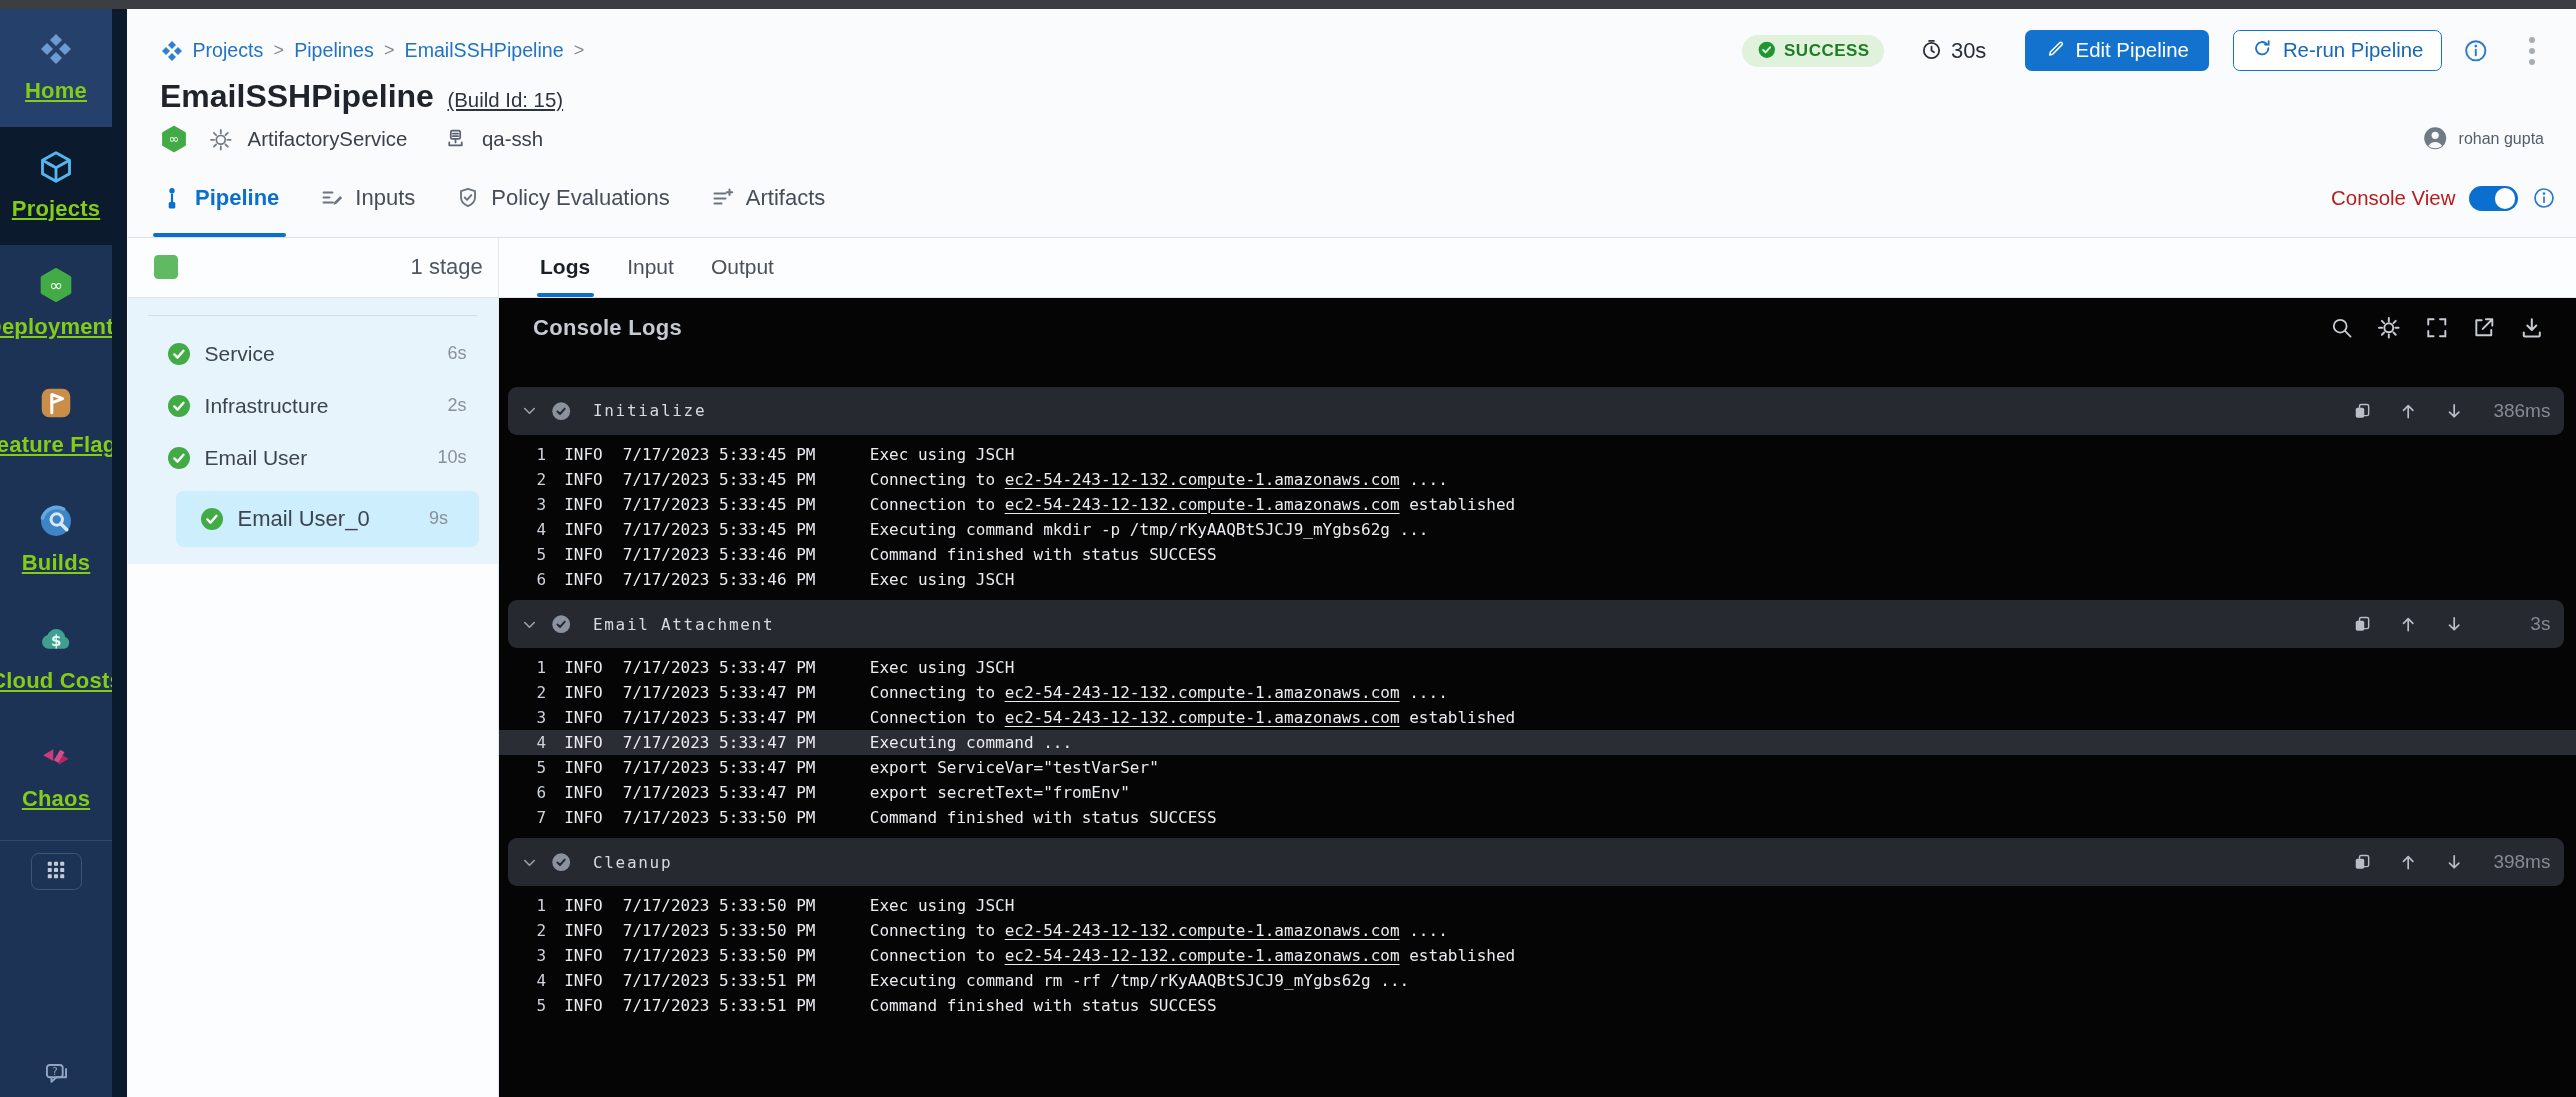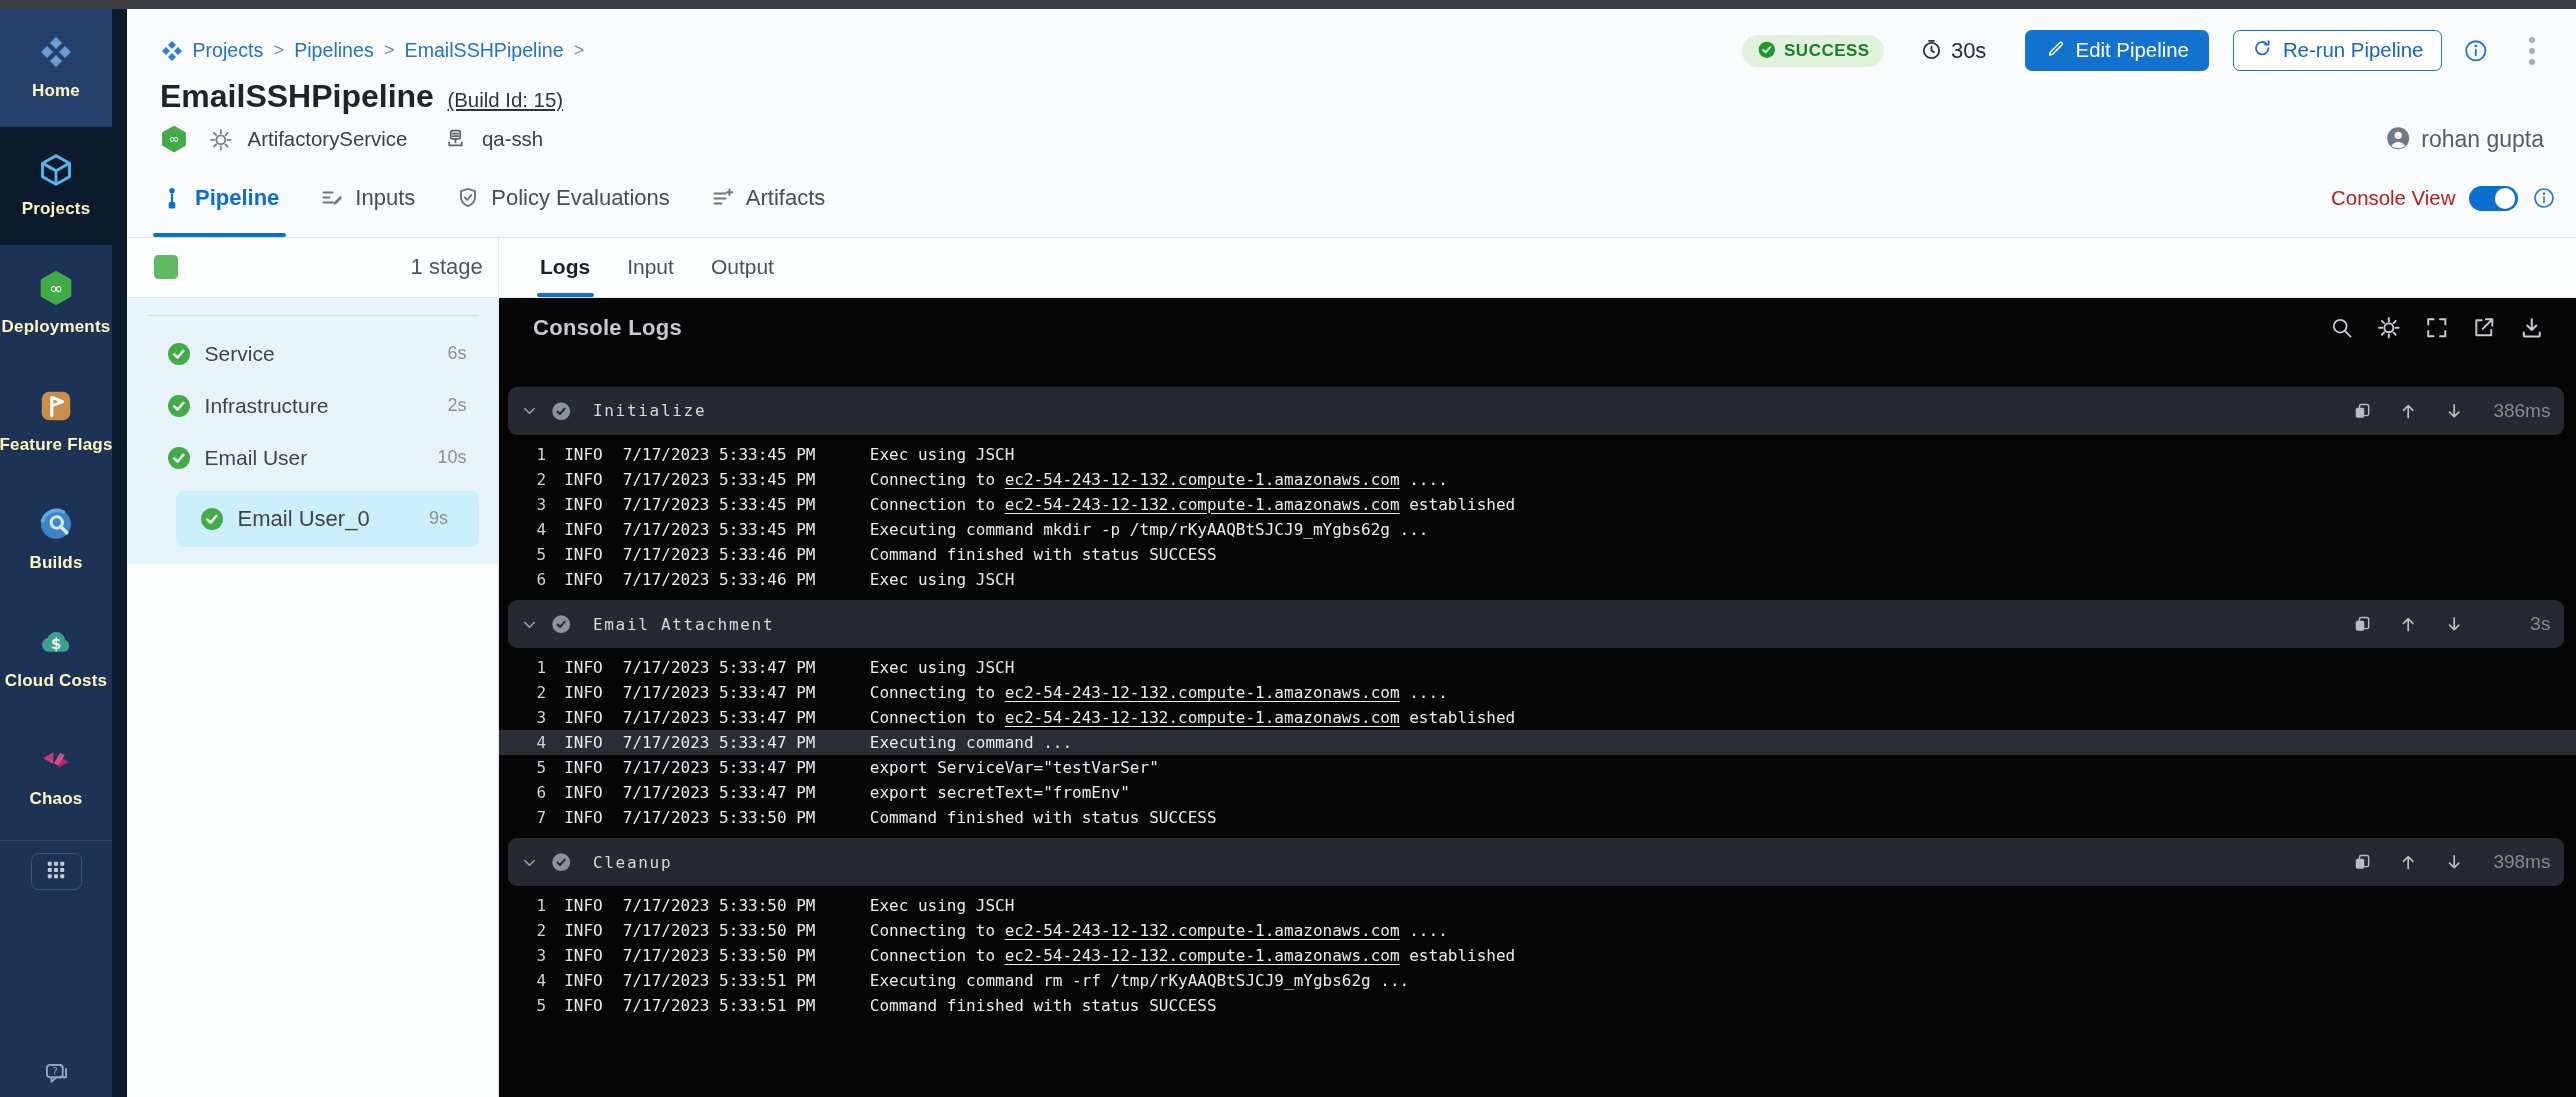--- a/index.html
+++ b/index.html
@@ -9,21 +9,21 @@
 
   
   .topstrip { position:absolute; top:0; left:0; width:2576px; height:8.5px; background:#3d3e41; z-index:30; }
 
   
   .sidebar { position:absolute; top:8.5px; left:0; width:112px; bottom:0; background:#1d3356; overflow:hidden; z-index:20; }
   .side-rail { position:absolute; top:8.5px; left:112px; width:15.3px; bottom:0; background:#0c1a2e; z-index:20; }
   .nav-item { height:118px; display:flex; flex-direction:column; align-items:center; justify-content:center; gap:10.2px; cursor:pointer; }
   .nav-item .nv-icon { width:36px; height:36px; display:flex; align-items:center; justify-content:center; }
   .nav-item .nv-icon svg { width:36px; height:36px; }
-  .nav-item .nv-label { font-size:17px; font-weight:700; color:#fef9c3; letter-spacing:0.2px; white-space:nowrap; }
+  .nav-item .nv-label { font-size:22px; font-weight:700; color:#84cc16; letter-spacing:0.2px; white-space:nowrap;text-decoration:underline; }
   .nav-item.state-home { background:#24406b; }
   .nav-item.state-selected { background:#0c1a2e; }
   .side-sep { border-top:0.9px solid #32496b; margin-top:5.1px; }
   .apps-btn { width:51px; height:37px; margin:12px auto 0; border:1.3px solid #3c5578; border-radius:7.7px;
               display:flex; align-items:center; justify-content:center; }
   .apps-btn svg { width:22px; height:22px; }
   .help-block { position:absolute; left:0; bottom:-12px; width:112px; display:flex; flex-direction:column; align-items:center; gap:3.4px; }
   .help-block svg { width:27px; height:27px; }
   .help-block .help-label { font-size:13.6px; font-weight:700; letter-spacing:1.3px; color:#93a5c0; }
 
@@ -61,21 +61,21 @@
   .build-id { font-size:20.4px; color:#2e343d;text-decoration:underline; }
 
   .hrow3 { height:41px; display:flex; align-items:center; justify-content:space-between; padding:0 32px; }
   .meta-left { display:flex; align-items:center; }
   .meta-left .cd-hex svg { width:28px; height:28px; display:block; }
   .meta-left .gear-sm { margin-left:20.4px; color:#757d88; } .meta-left .gear-sm svg{ width:25.6px; height:25.6px; display:block;}
   .tag-text { font-size:20.4px; color:#3a414b; margin-left:13.6px; }
   .meta-left .host-ic { margin-left:36px; color:#5a626e; } .meta-left .host-ic svg{ width:25px; height:25px; display:block;}
   .user-block { display:flex; align-items:center; gap:10.2px; cursor:pointer; }
   .user-block svg { width:26.4px; height:26.4px; }
-  .user-name { font-size:23px; color:#545d69; }
+  .user-name { font-size:16px; color:#545d69; }
 
   .hrow4 { flex:0 0 78px; display:flex; align-items:center; justify-content:space-between;
            border-bottom:0.9px solid #dce2e8; padding:0 20.4px 0 32px; }
   .main-tabs { display:flex; align-items:stretch; height:100%; gap:41px; }
   .tab { position:relative; display:flex; align-items:center; gap:11px; cursor:pointer; color:#454d58; font-size:22px; }
   .tab .tb-icon { display:flex; } .tab .tb-icon svg { width:24px; height:24px; }
   .tab.active { color:#0b6fd0; font-weight:600; }
   .tab .underline { position:absolute; left:-6.8px; right:-6.8px; bottom:0; height:4.3px; border-radius:2.6px; background:#0b6fd0; }
   .console-view { display:flex; align-items:center; gap:13.6px; }
   .cv-label { font-size:20.4px; color:#b91c1c; }

